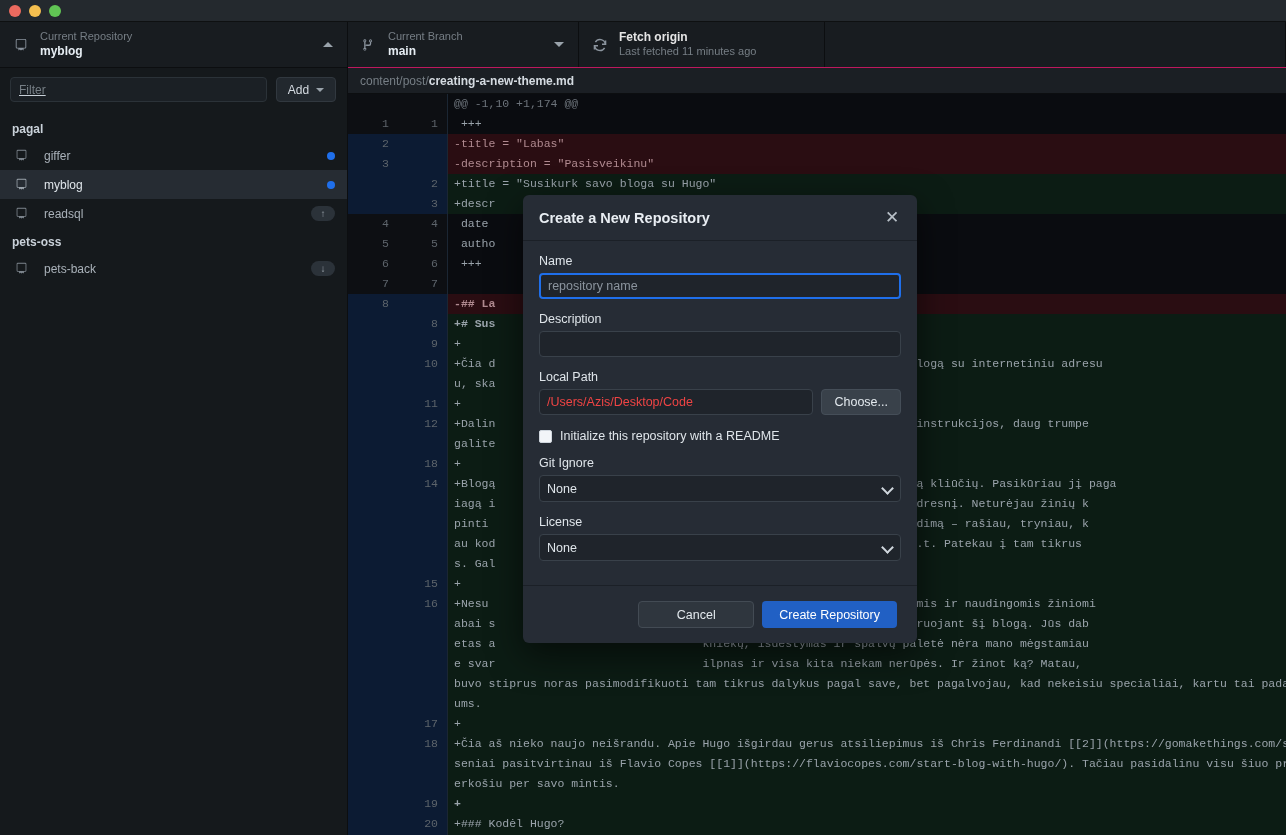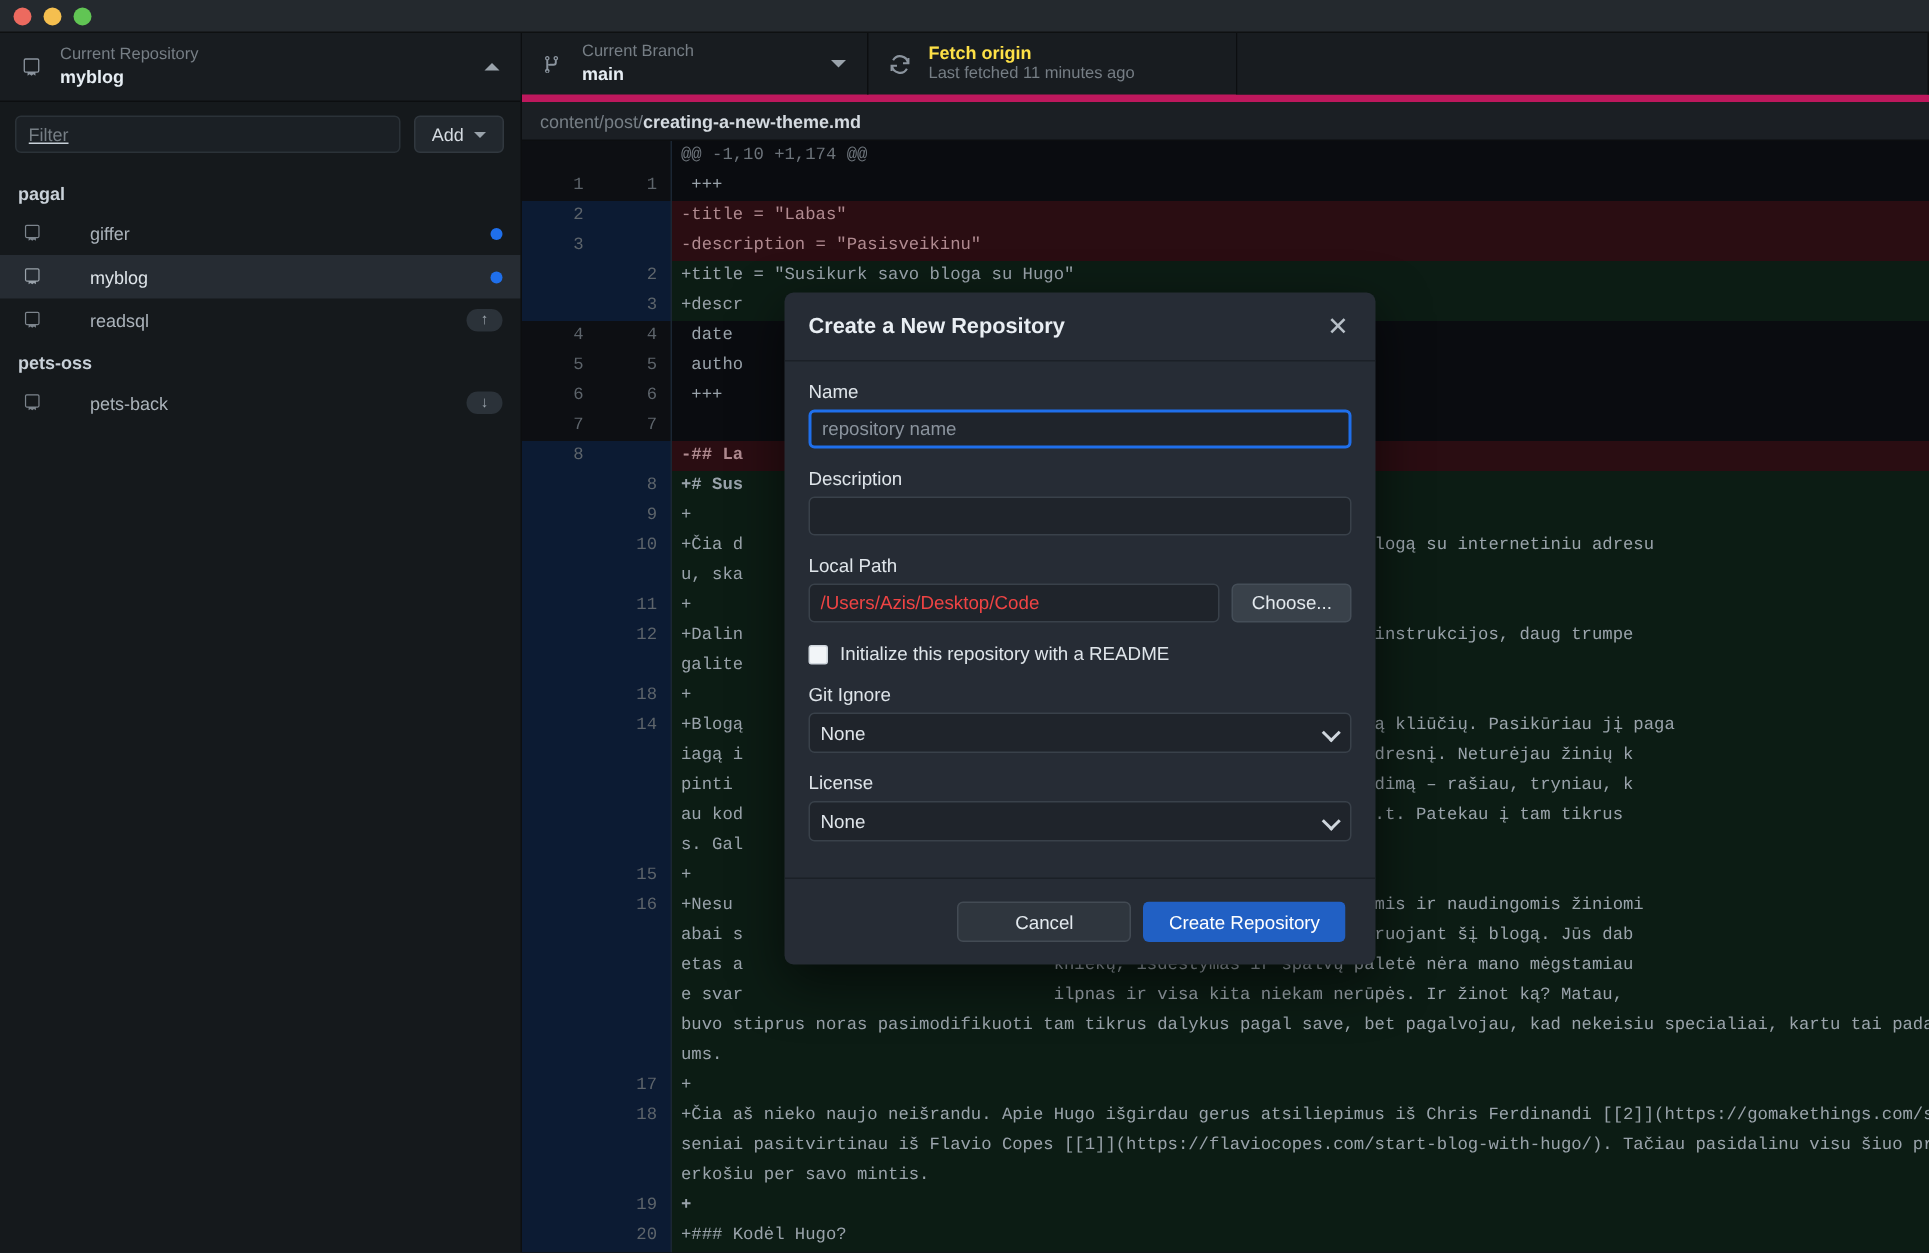--- a/index.html
+++ b/index.html
@@ -117,54 +117,54 @@
     display: flex;
     align-items: center;
     padding: 0 12px 0 12px;
     cursor: pointer;
   }
   .repo-item.selected { background: #262c33; }
   .repo-item-label {
     flex: 1 1 auto;
     font-size: 12px;
     color: #aab2ba;
-    margin-left: 20px;
+    margin-left: 4px;
   }
   .repo-item.selected .repo-item-label { color: #dfe5ea; }
   .dot-blue { width: 8px; height: 8px; border-radius: 50%; background: #1f6feb; }
   .pill {
     min-width: 24px; height: 15px;
     border-radius: 8px;
     background: #2b3239;
     display: flex; align-items: center; justify-content: center;
     font-size: 10px; color: #9aa3ab;
   }
 
   
   .main { flex: 1 1 auto; display: flex; flex-direction: column; min-width: 0; background: #0d1117;}
   .toolbar {
     height: 46px; flex: 0 0 46px;
     display: flex;
     background: #181c20;
-    border-bottom: 5px solid #be185d;
+    border-bottom: 1px solid #be185d;
   }
   .tb-cell {
     display: flex;
     align-items: center;
     padding: 0 14px 0 12px;
     border-right: 1px solid #0c0e10;
     cursor: pointer;
   }
   .tb-branch { width: 231px; flex: 0 0 231px;}
   .tb-fetch { width: 246px; flex: 0 0 246px;}
   .tb-rest { flex: 1 1 auto; background: #181c20;}
   .tb-ico { width: 18px; flex: 0 0 18px; margin-right: 10px; display:flex; align-items:center; justify-content:center;}
   .tb-texts { flex: 1 1 auto; line-height: 1.25; overflow: hidden;}
   .tb-cap { font-size: 11px; color: #767e85; }
-  .tb-cap.b { font-size: 12px; color: #fde047; font-weight: bold;}
+  .tb-cap.b { font-size: 12px; color: #e5e5e5; font-weight: bold;}
   .tb-val { font-size: 12px; color: #e6edf3; font-weight: bold; }
   .tb-val.sub { font-size: 11px; color: #767e85; font-weight: normal;}
   .caret-down {
     width: 0; height: 0;
     border-left: 5px solid transparent;
     border-right: 5px solid transparent;
     border-top: 5px solid #9aa3ab;
   }
 
   .pathbar {

